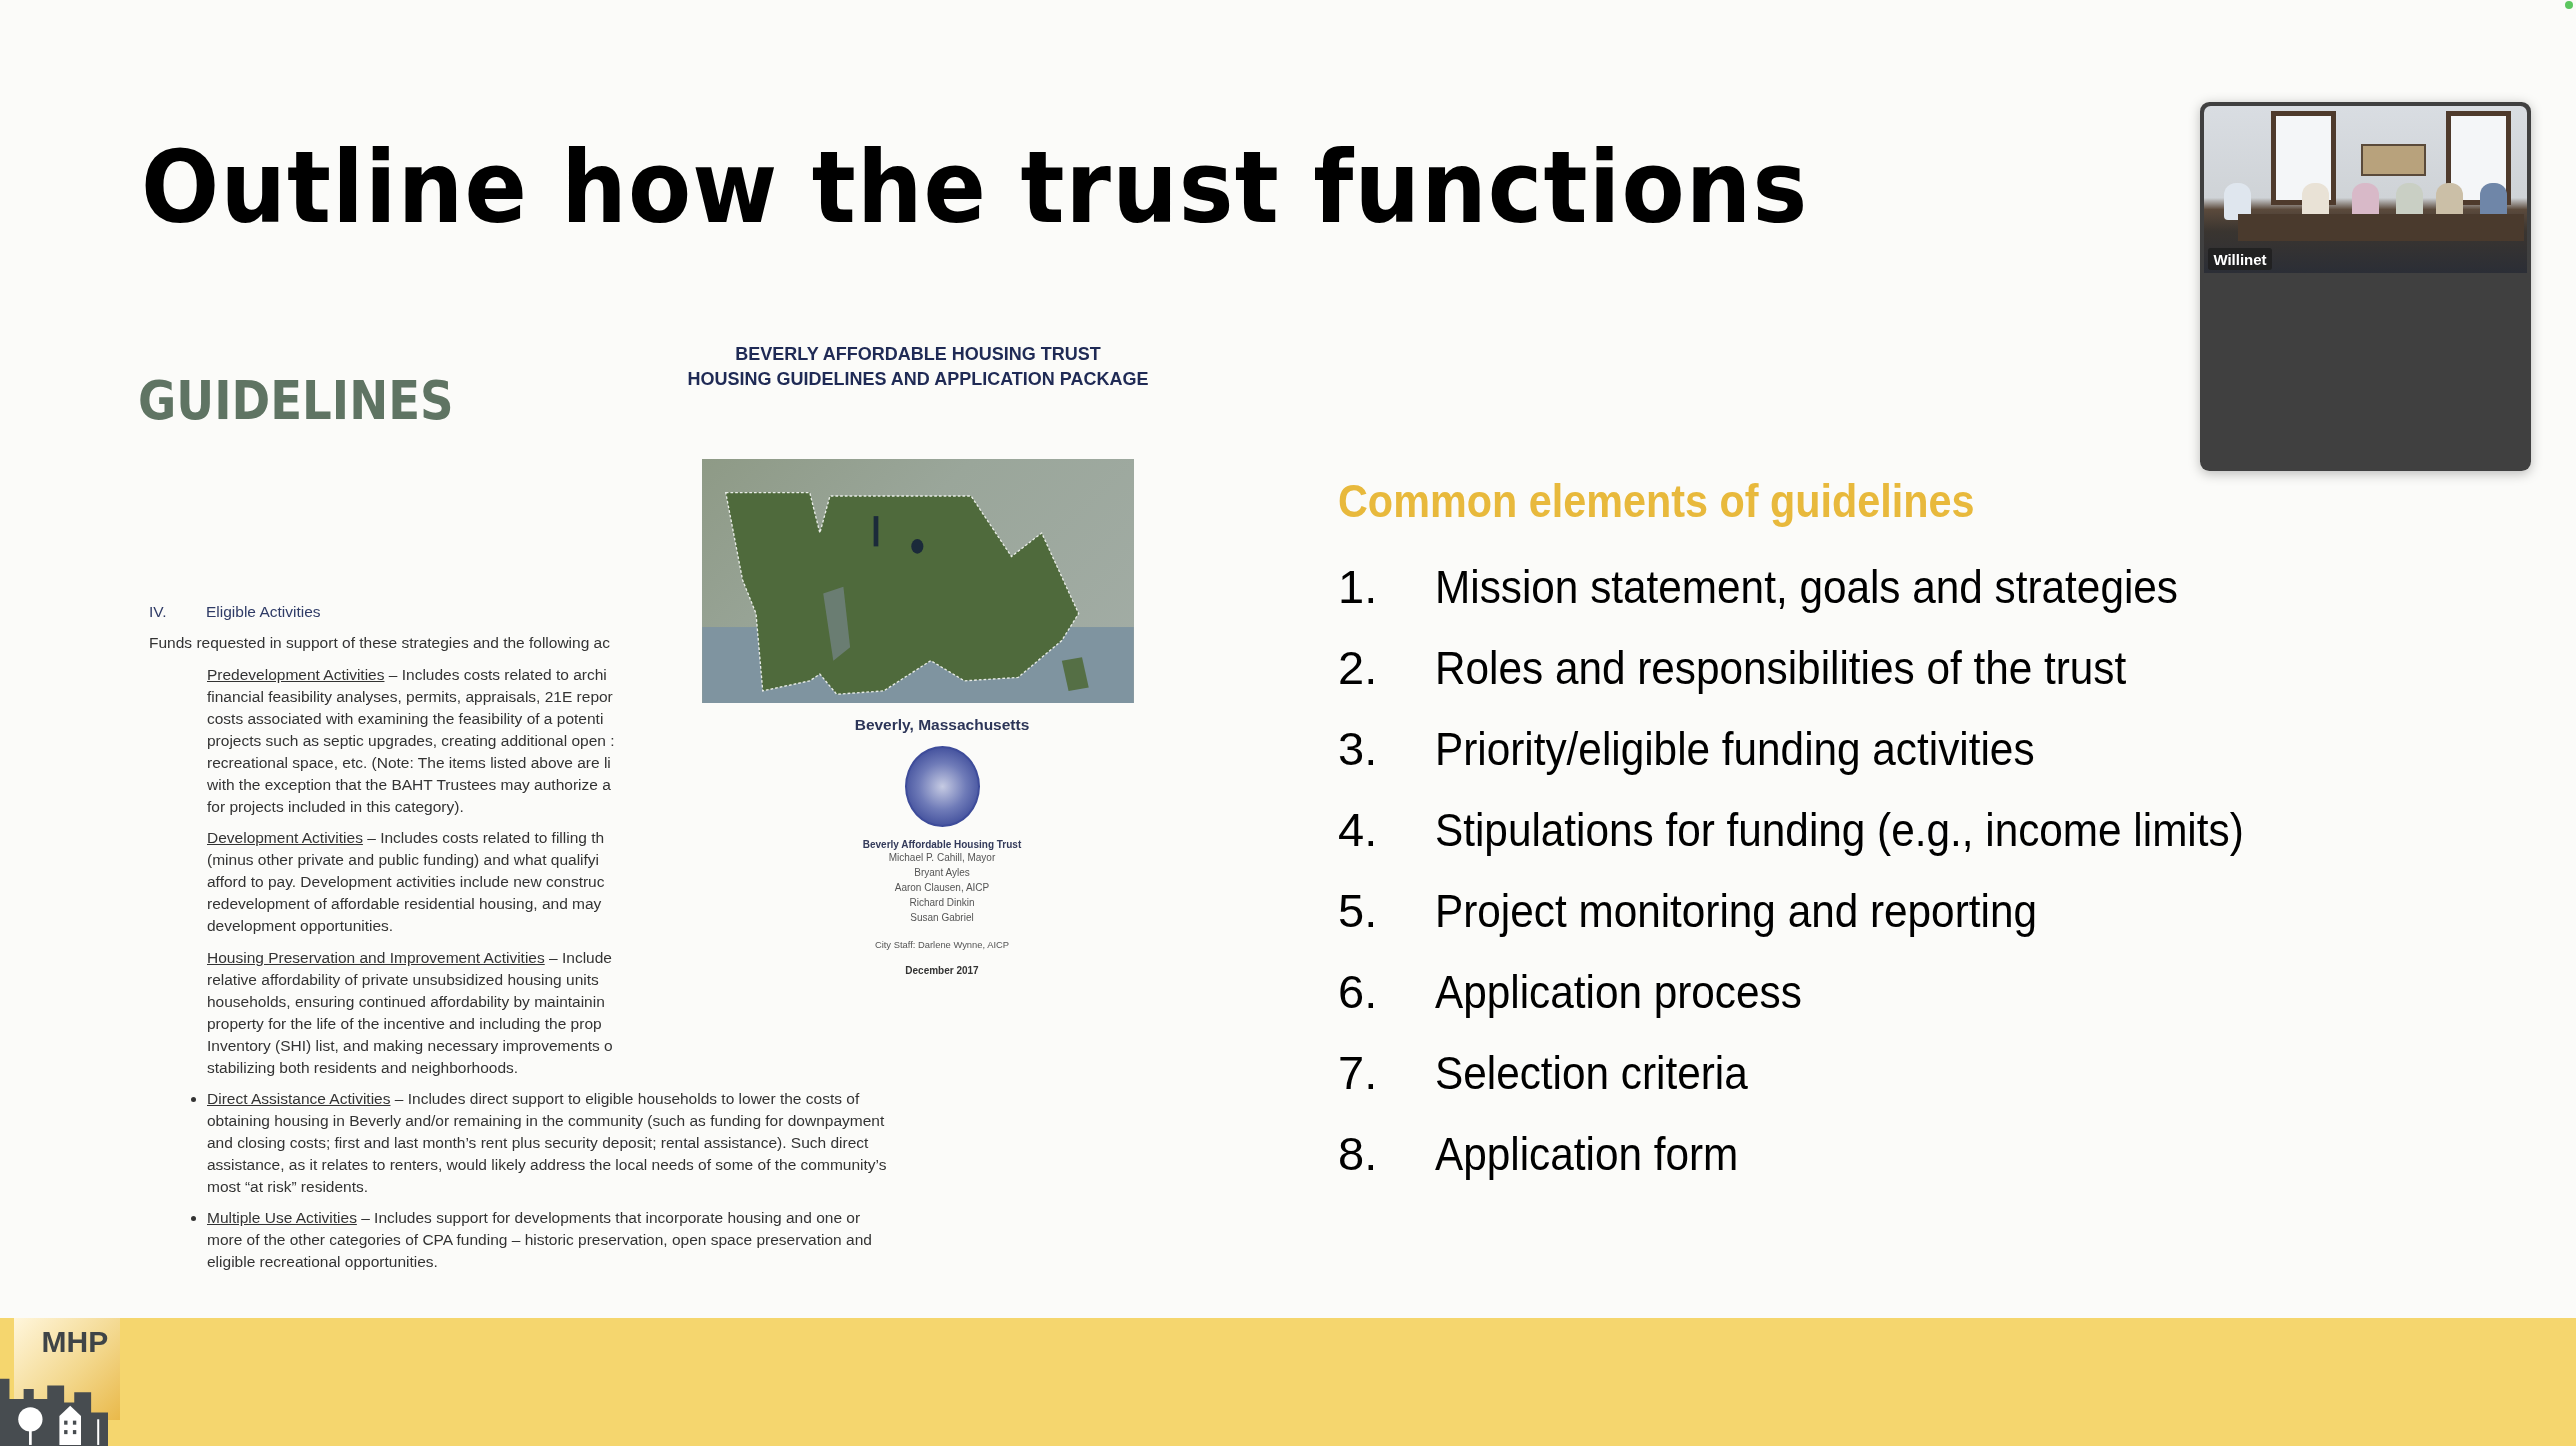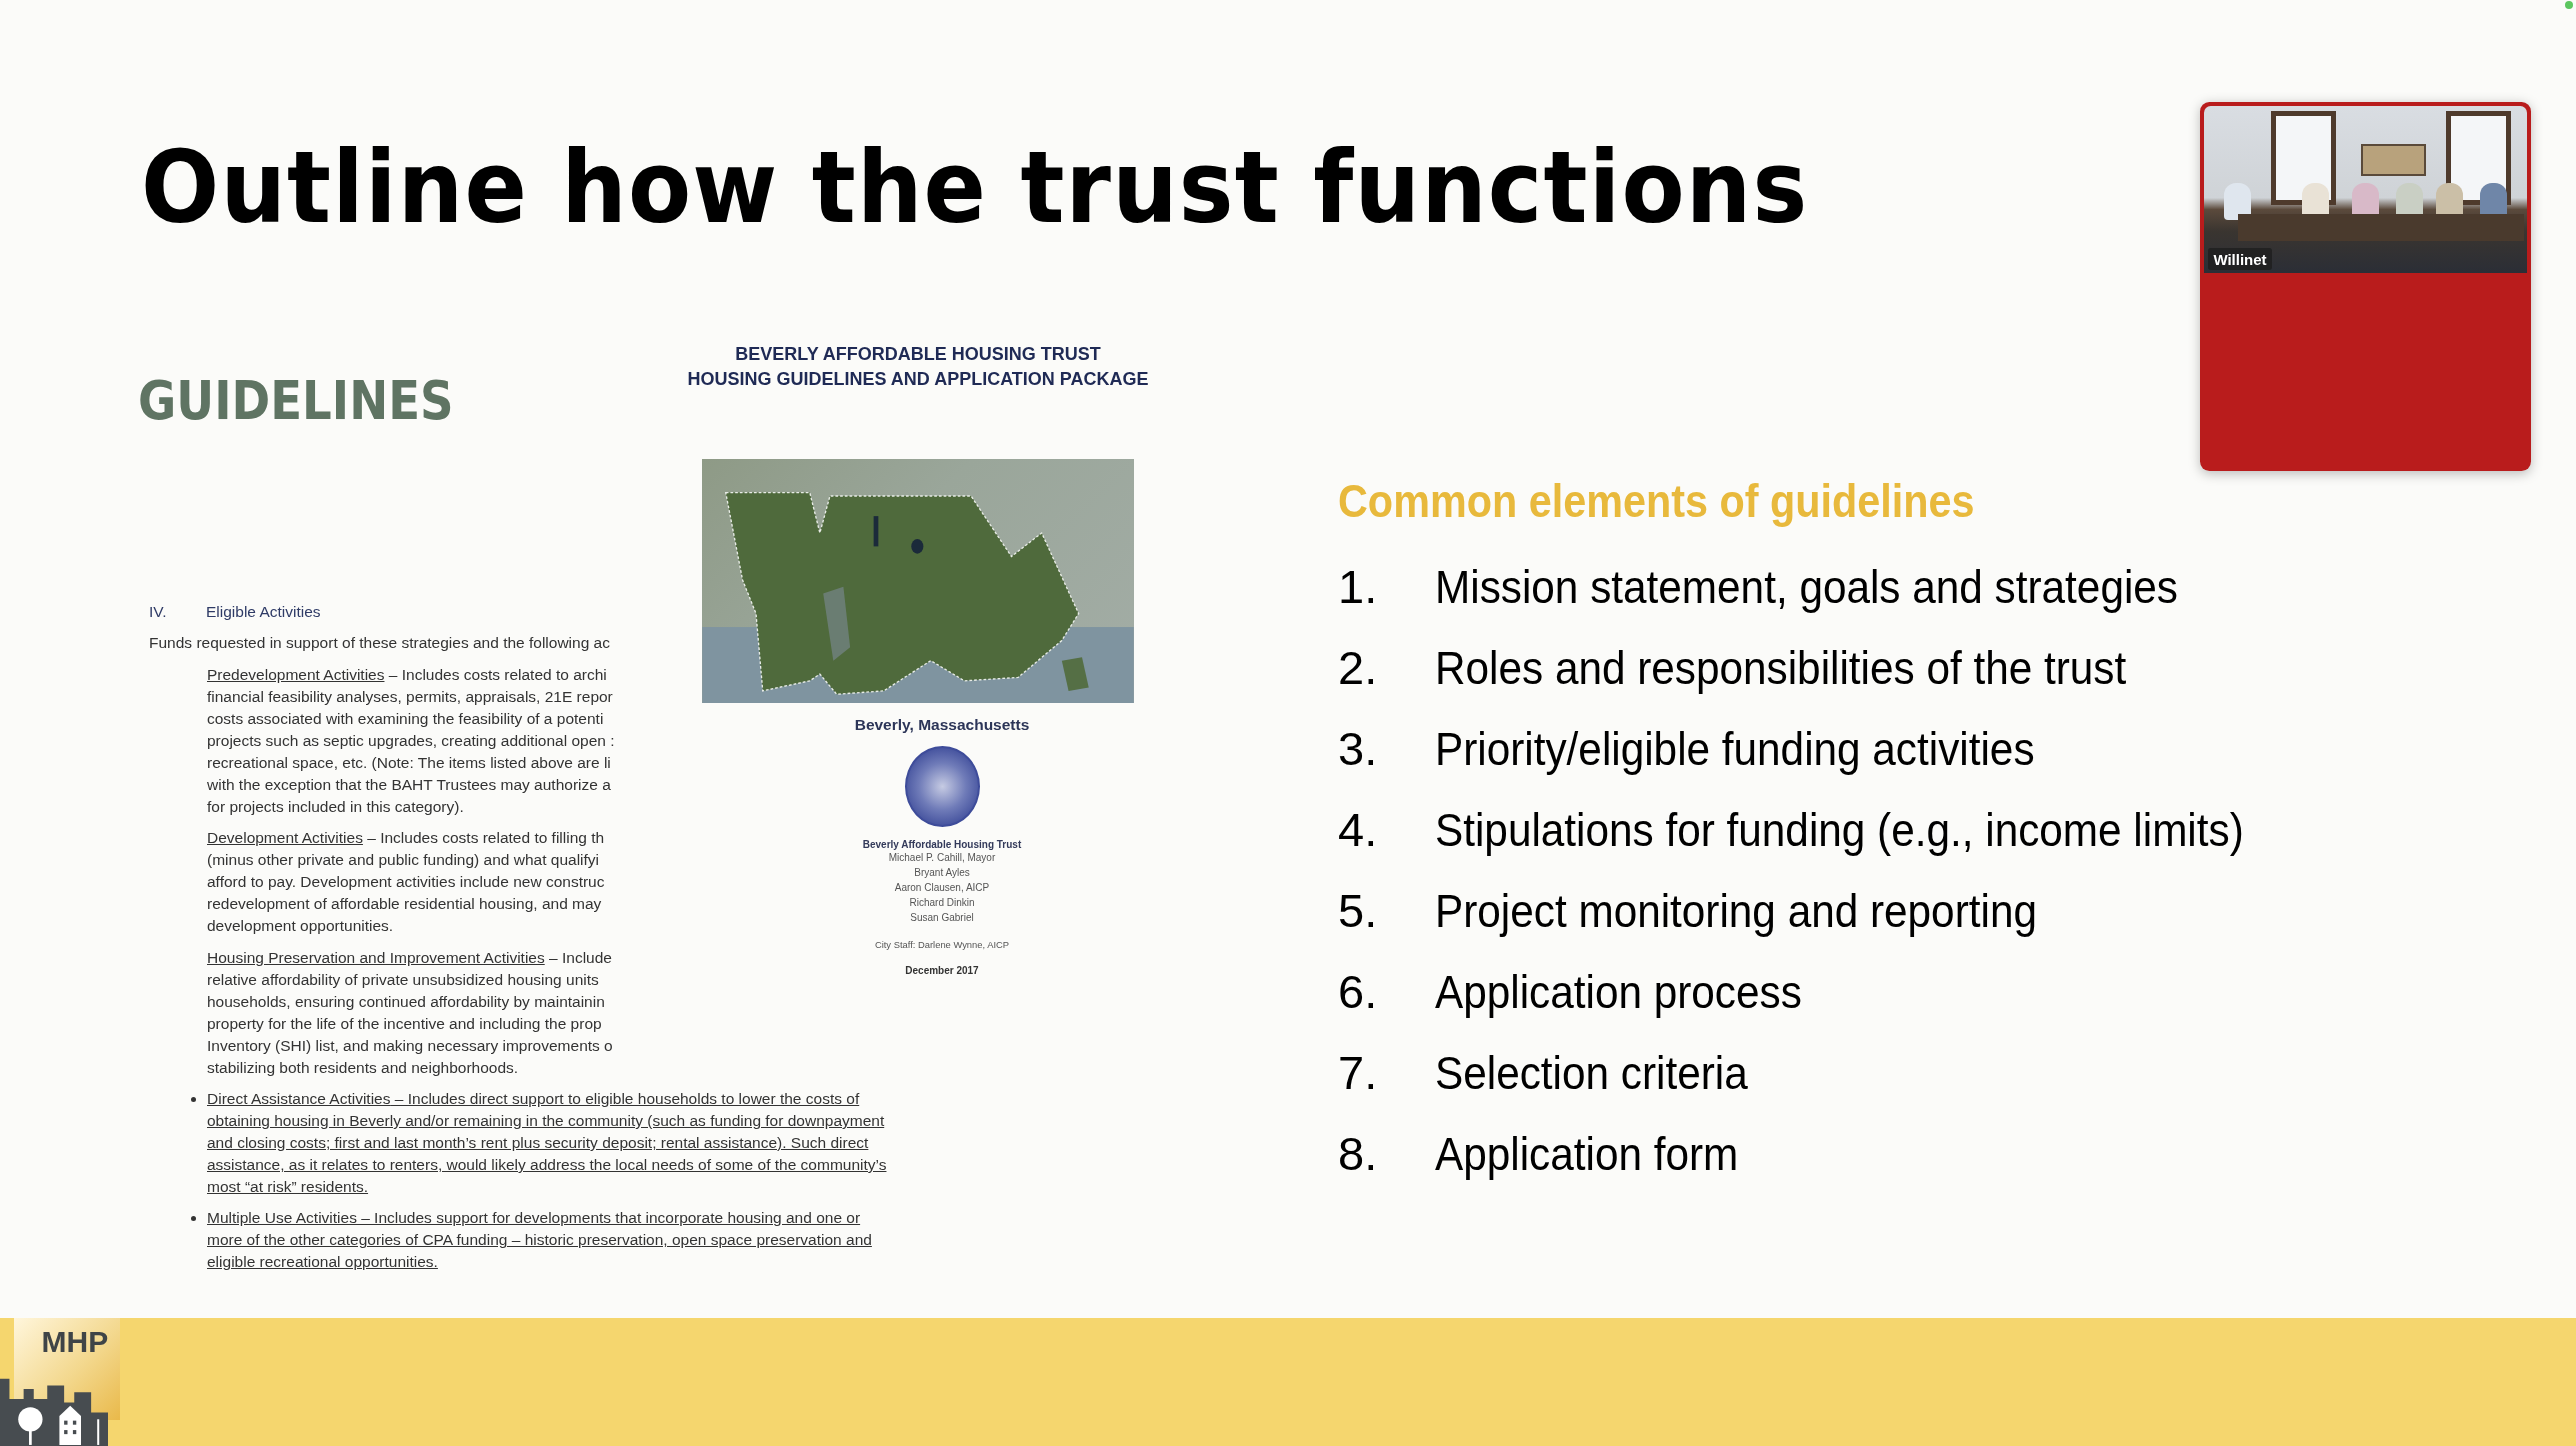--- a/index.html
+++ b/index.html
@@ -16,29 +16,29 @@
   .cover .member { font-size:10px; color:#555; line-height:15px; }
   .cover .staff { font-size:9.4px; color:#555; margin-top:13.5px; }
   .cover .date { font-weight:bold; font-size:10px; color:#333; margin-top:15px; }
   .doc-text { left:149px; top:601px; width:768px; color:#333; font-size:15.5px; line-height:22px; }
   .doc-text .sec { color:#2f3b66; margin-bottom:9.4px; }
   .doc-text .sec span.num { display:inline-block; width:57px; }
   .doc-text .intro { margin-bottom:9.4px; white-space:nowrap; overflow:hidden; width:481px; }
   .doc-text ul { margin:0; padding-left:58px; }
   .doc-text li { margin-bottom:9.4px; }
   .doc-text li.clip { width:423px; overflow:hidden; white-space:nowrap; }
-  .doc-text li.wide { width:688px;text-decoration:underline; }
+  .doc-text li.wide { width:688px; }
   .doc-text .u { text-decoration:underline; }
   .doc-text .it { }
   .right-heading { left:1338px; top:477px; font-size:47px; font-weight:bold; color:#e8b93c; font-family:"Liberation Sans Narrow","Liberation Sans", sans-serif; line-height:1; transform:scaleX(0.88); transform-origin:left top; white-space:nowrap; }
   .elements { left:1338px; top:553px; }
   .el-item { position:relative; height:81px; font-size:47px; color:#000; line-height:67px; white-space:nowrap; }
   .el-item .n { position:absolute; left:0; }
   .el-item .t { position:absolute; left:97px; transform:scaleX(0.9); transform-origin:left center; }
-  .video-panel { left:2200px; top:102px; width:331px; height:369px; background:#b91c1c; border-radius:9.4px; box-shadow:0 2.7px 12px rgba(0,0,0,0.25); overflow:hidden; }
+  .video-panel { left:2200px; top:102px; width:331px; height:369px; background:#404040; border-radius:9.4px; box-shadow:0 2.7px 12px rgba(0,0,0,0.25); overflow:hidden; }
   .tile { position:absolute; left:4px; width:323px; }
   .tile1 { top:4px; height:167px; background:linear-gradient(180deg,#d9dde2 0%,#cfd3d7 55%,#5b4a3c 62%,#3a3530 75%,#2b2e36 100%); border-radius:6.7px 6.7px 0 0; }
   .tile2 { top:174px; height:191px; background:linear-gradient(90deg,#7a7f66 0%,#8d9480 35%,#a8ac9a 60%,#8b8f7d 100%); border:4px solid #4dc65a; box-sizing:border-box; border-radius:0 0 6.7px 6.7px; }
   .window { position:absolute; top:5.4px; width:65px; height:94px; background:#f4f6f8; border:5.4px solid #4e3a2c; box-sizing:border-box; }
   .picture { position:absolute; left:157px; top:38px; width:65px; height:32px; background:#b8a27c; border:2.7px solid #5a4a3a; box-sizing:border-box; }
   .table { position:absolute; left:34px; top:108px; width:286px; height:27px; background:#4a3a2d; }
   .person { position:absolute; top:77px; width:27px; height:37px; border-radius:12px 12px 4px 4px; }
   .face { position:absolute; left:117px; top:40px; width:88px; height:151px; }
   .face .hair { position:absolute; left:5.4px; top:0; width:75px; height:47px; background:#b08a5a; border-radius:34px 34px 13.5px 13.5px; }
   .face .skin { position:absolute; left:9.4px; top:19px; width:69px; height:101px; background:#d9a89a; border-radius:30px; }

